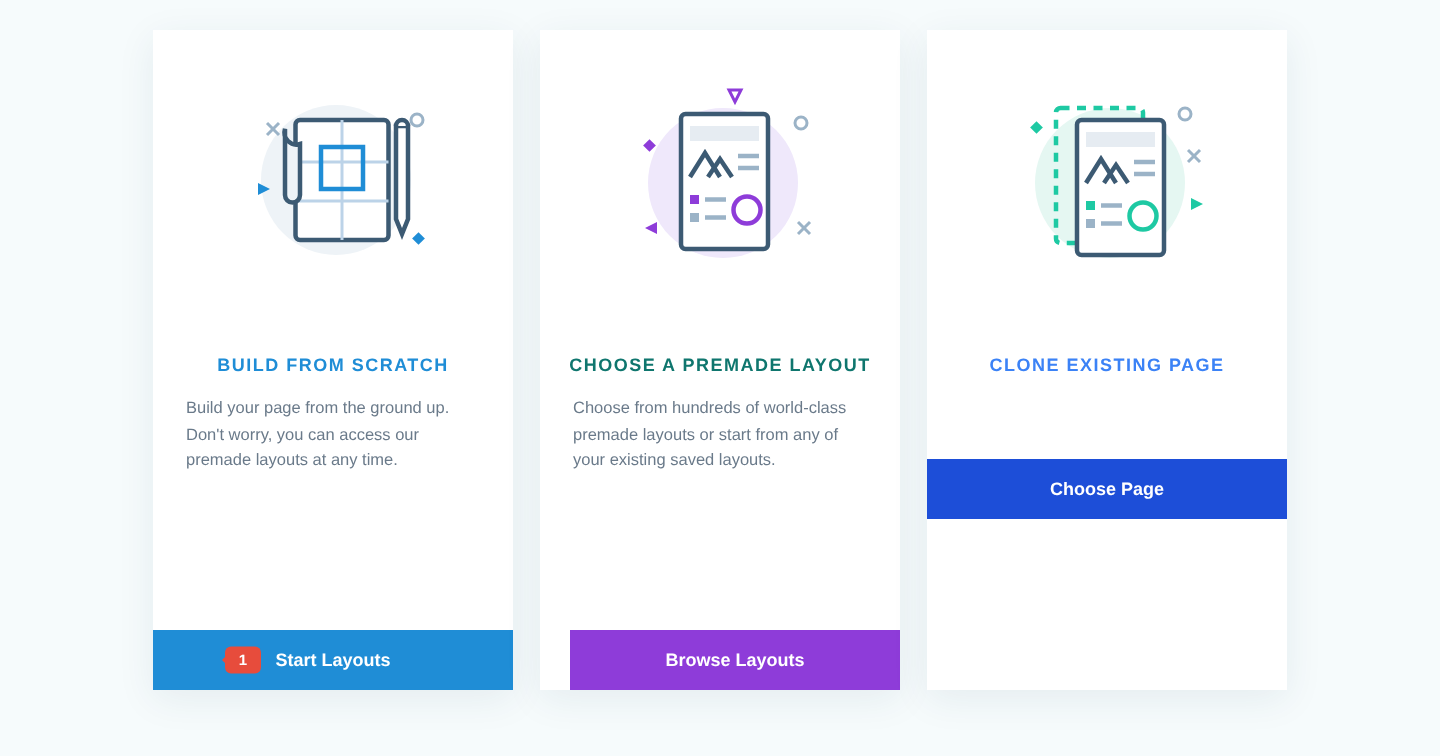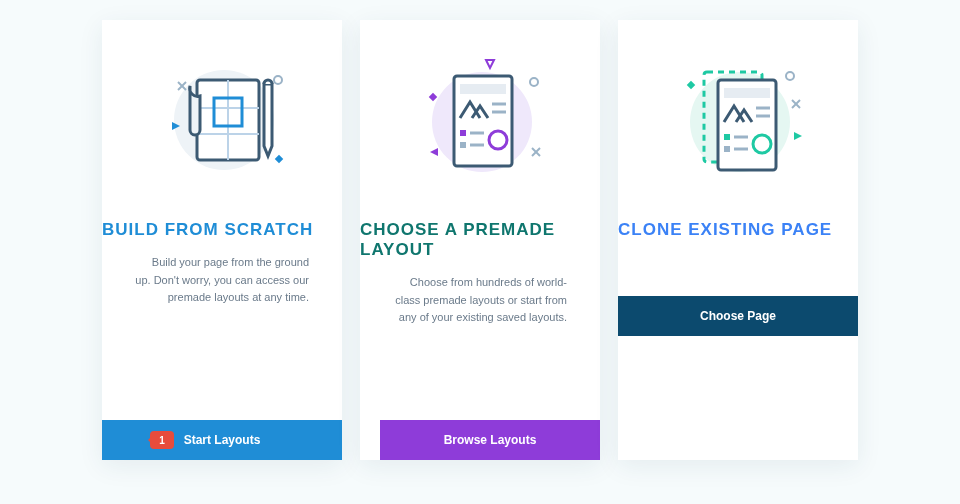--- a/index.html
+++ b/index.html
@@ -18,41 +18,41 @@
     background: #fff;
     box-shadow: 0 6px 24px rgba(30,60,90,.08);
     display: flex; flex-direction: column;
     position: relative;
   }
   .card-illustration {
     height: 190px;
     display: flex; align-items: center; justify-content: center;
   }
   .card-title {
-    font-size: 17px; font-weight: 700; letter-spacing: 1px;
-    text-align: left; margin: 10px 0 14px;
+    font-size: 12px; font-weight: 700; letter-spacing: 1px;
+    text-align: center; margin: 26px 0 14px;
   }
   .card-desc {
     font-size: 11px; color: #6a7a8a; line-height: 1.6;
-    text-align: right; padding: 0 33px;
+    text-align: left; padding: 0 22px;
   }
   .card-button {
     margin-top: auto;
     height: 40px;
     display: flex; align-items: center; justify-content: center;
     color: #fff; font-weight: 600; font-size: 12px;
     cursor: pointer;
     position: relative;
   }
   .c-blue  .card-title { color: #1f8dd6; }
   .c-purple .card-title { color: #0f766e; }
   .c-teal  .card-title { color: #3b82f6; }
   .c-blue  .card-button { background: #1f8dd6; }
   .c-purple .card-button { background: #8e3cd9; margin-left: 20px; }
-  .c-teal  .card-button { background: #0c4a6e; margin-top: 42px; }
+  .c-teal  .card-button { background: #1d4ed8; margin-top: 42px; }
 
   .step-dot {
     position: absolute; left: 48px;
     width: 24px; height: 18px;
     background: #e74c3c;
     border-radius: 4px;
     color: #fff; font-size: 10px; font-weight: 700;
     display: flex; align-items: center; justify-content: center;
   }
   .step-dot::before {

